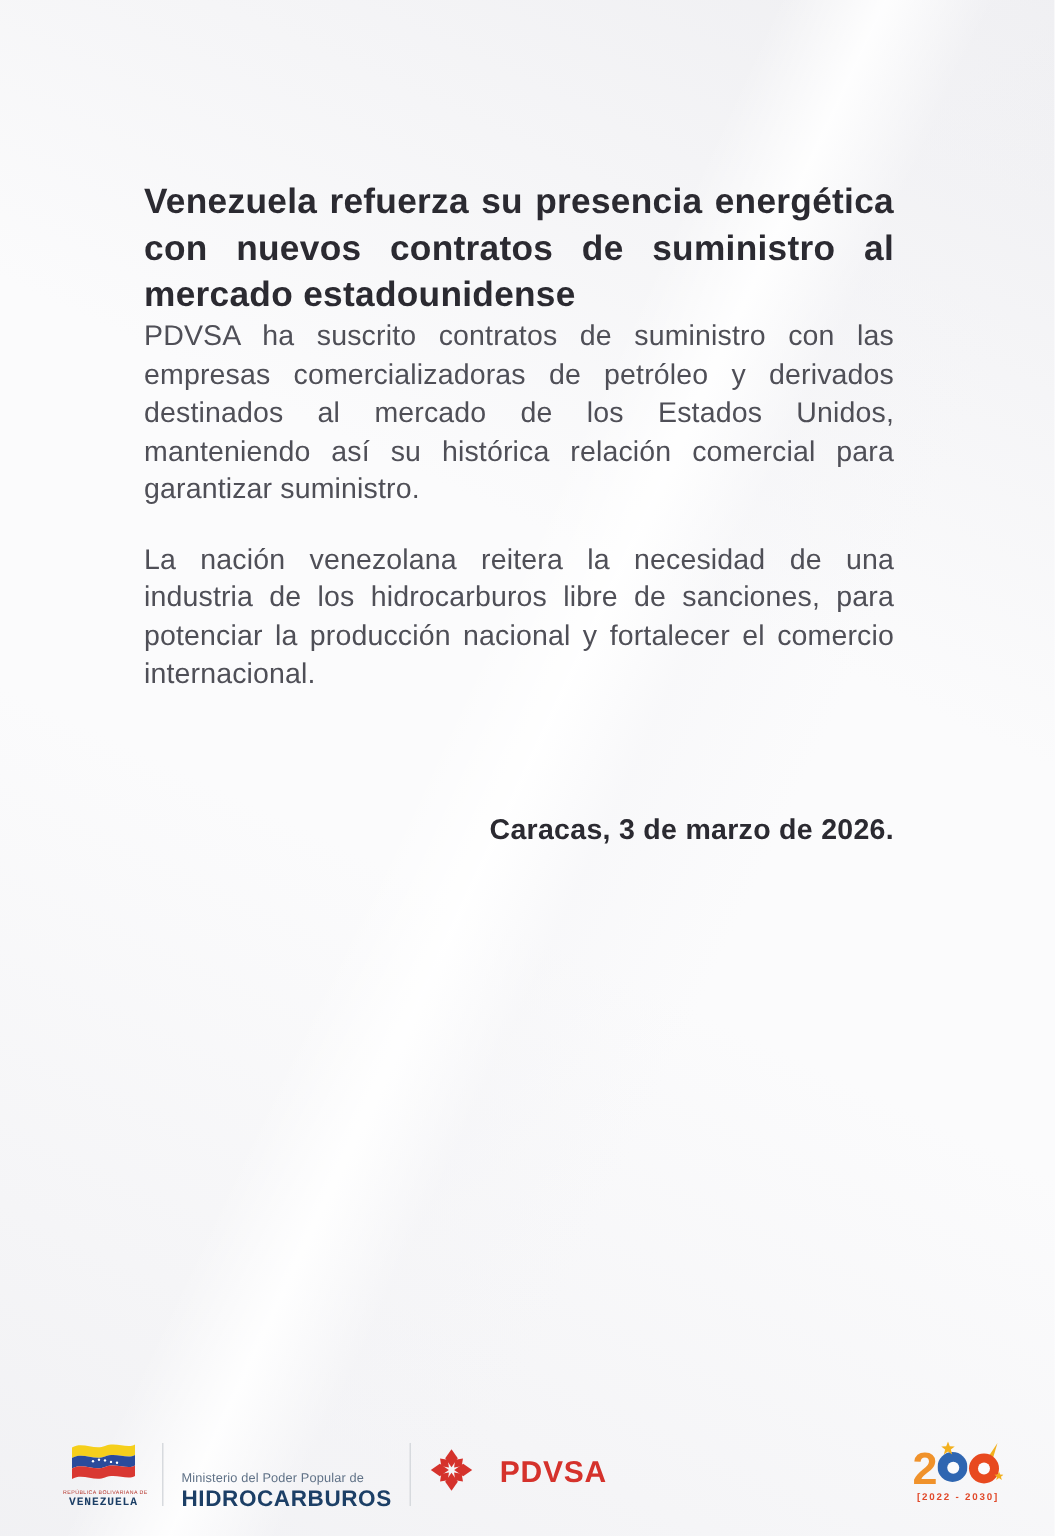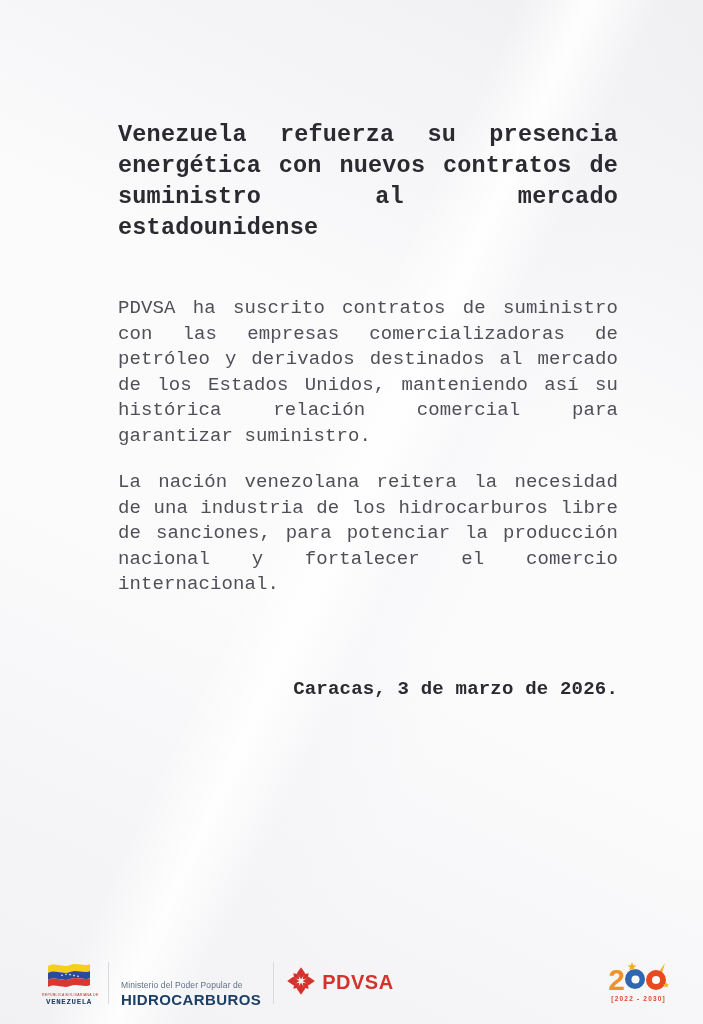--- a/index.html
+++ b/index.html
@@ -22,41 +22,40 @@
   }
   .sheen-br {
     background: linear-gradient(25deg, rgba(233,233,237,0.55) 0%, rgba(251,251,252,0) 42%);
   }
   .sheen-mid {
     background: linear-gradient(115deg, rgba(255,255,255,0) 44%, rgba(255,255,255,0.9) 50%, rgba(243,243,246,0.35) 56%, rgba(255,255,255,0) 66%);
   }
 
   .content {
     position: absolute;
-    left: 118px;
+    left: 96px;
     width: 500px;
     top: 119px;
-    font-family: Liberation Mono, monospace;
   }
   .title {
     font-size: 23.5px;
     line-height: 31px;
     font-weight: 700;
     letter-spacing: 0.2px;
     color: #2b2a31;
     text-align: justify;
   }
   .body-copy p {
     font-size: 19px;
     line-height: 25.5px;
     color: #4f4f57;
     letter-spacing: 0.1px;
     text-align: justify;
   }
-  .p1 { margin-top: 53px; }
+  .p1 { }
   .p2, .p3 { margin-top: 21px; }
   .dateline {
     margin-top: 80px;
     font-size: 19px;
     font-weight: 700;
     color: #2b2a31;
     text-align: right;
     letter-spacing: 0.2px;
   }
 
@@ -89,21 +88,21 @@
     font-size: 7.5px;
     font-weight: 700;
     color: #1c3f66;
     letter-spacing: 0.6px;
     margin-top: 1px;
     font-family: Liberation Mono, monospace;
   }
   .ministry-block { line-height: 1.15; margin-top: 23px; }
   .ministry-line1 { font-size: 8.5px; color: #5f7186; letter-spacing: 0.1px; }
   .ministry-line2 { font-size: 15px; font-weight: 700; color: #1c3f66; letter-spacing: 0.4px; }
-  .pdvsa-block { display: flex; align-items: center; gap: 6px; }
+  .pdvsa-block { display: flex; align-items: center; gap: 17px; }
   .pdvsa-word {
     font-size: 20px;
     font-weight: 800;
     color: #d5322c;
     letter-spacing: 0.5px;
   }
 
   .logo200 { text-align: center; line-height: 1; }
   .logo200-row { display: flex; align-items: flex-end; justify-content: center; height: 30px; }
   .logo200-range {

